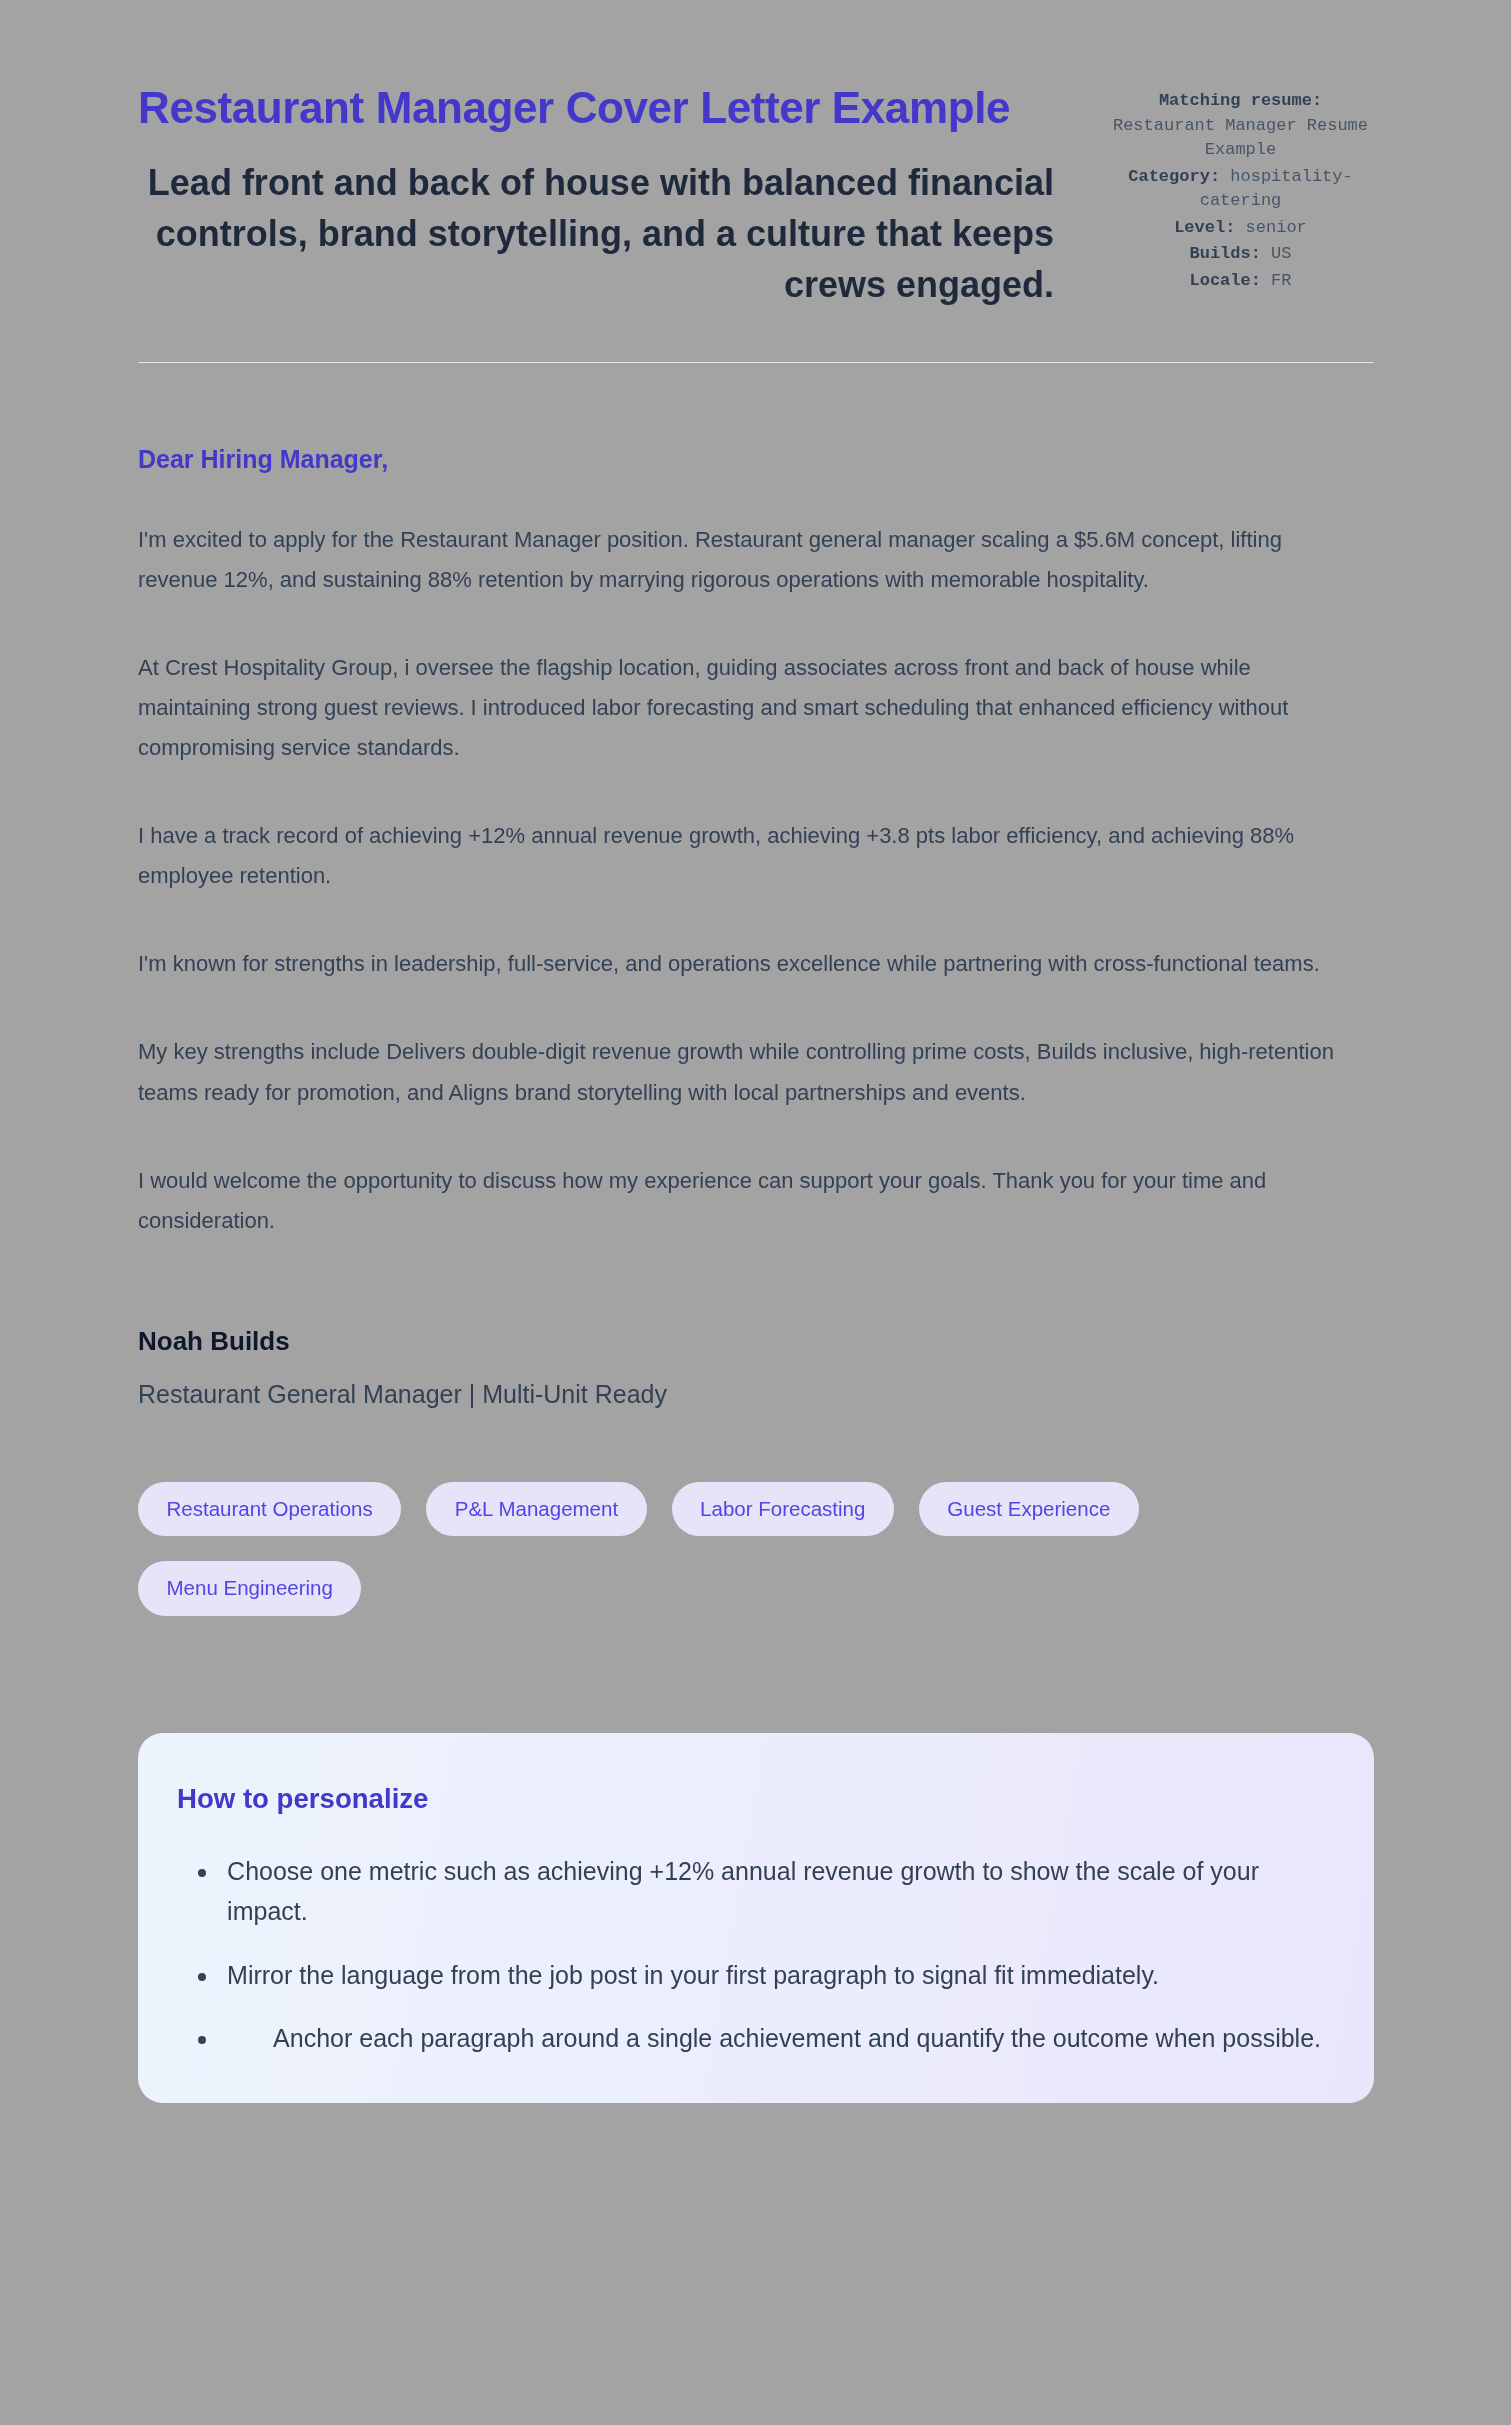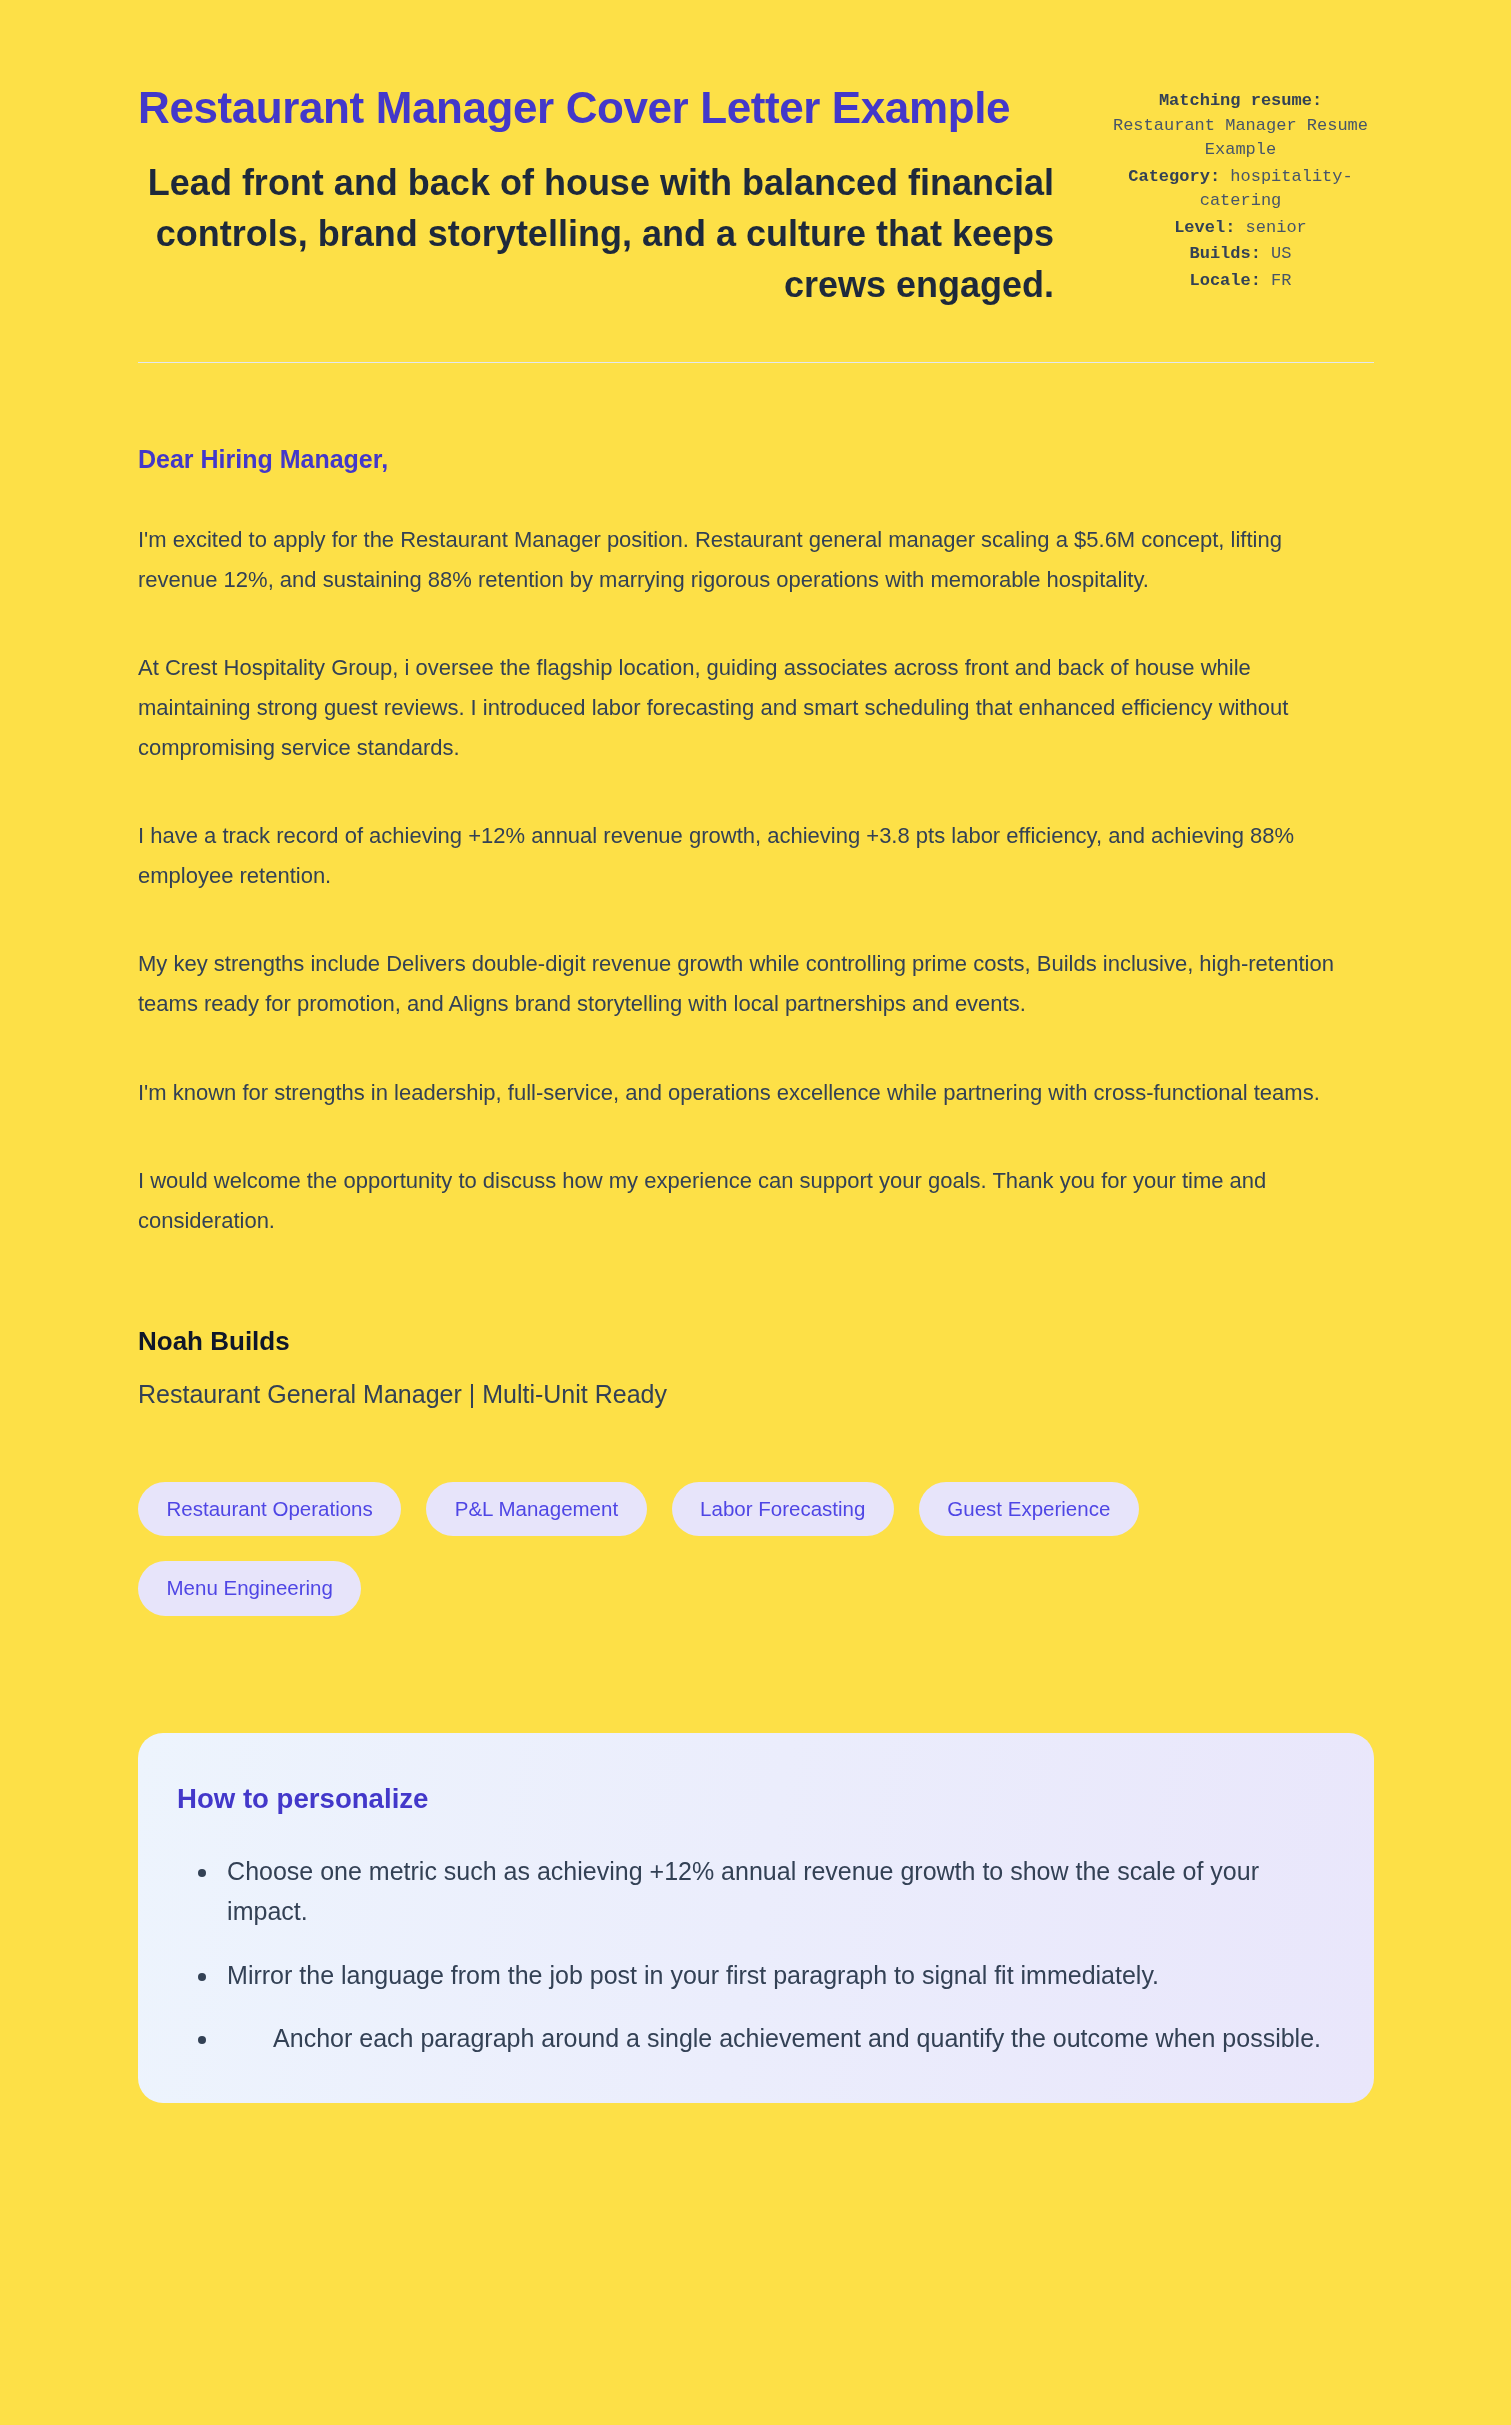--- a/index.html
+++ b/index.html
@@ -5,21 +5,21 @@
   * { box-sizing: border-box; }
   html, body { margin: 0; padding: 0; background: #ffffff; }
   body {
     font-family: "Liberation Sans", "DejaVu Sans", sans-serif;
     color: #334155;
   }
   .page {
     width: 1512px;
     min-height: 2426px;
     padding: 82px 138px 93px 138px;
-    background: #fde047;
+    background: #a3a3a3;
   }
 
   
   .header {
     display: flex;
     justify-content: space-between;
     align-items: flex-start;
     gap: 53px;
     padding-bottom: 52px;
     border-bottom: 0.9px solid #e2e8f0;
@@ -160,22 +160,22 @@
         <span>FR</span>
       </div>
     </div>
   </header>
 
   <section class="letter">
     <p class="salutation">Dear Hiring Manager,</p>
     <p class="paragraph">I'm excited to apply for the Restaurant Manager position. Restaurant general manager scaling a $5.6M concept, lifting revenue 12%, and sustaining 88% retention by marrying rigorous operations with memorable hospitality.</p>
     <p class="paragraph">At Crest Hospitality Group, i oversee the flagship location, guiding associates across front and back of house while maintaining strong guest reviews. I introduced labor forecasting and smart scheduling that enhanced efficiency without compromising service standards.</p>
     <p class="paragraph">I have a track record of achieving +12% annual revenue growth, achieving +3.8 pts labor efficiency, and achieving 88% employee retention.</p>
+    <p class="paragraph">I'm known for strengths in leadership, full-service, and operations excellence while partnering with cross-functional teams.</p>
     <p class="paragraph">My key strengths include Delivers double-digit revenue growth while controlling prime costs, Builds inclusive, high-retention teams ready for promotion, and Aligns brand storytelling with local partnerships and events.</p>
-    <p class="paragraph">I'm known for strengths in leadership, full-service, and operations excellence while partnering with cross-functional teams.</p>
     <p class="paragraph">I would welcome the opportunity to discuss how my experience can support your goals. Thank you for your time and consideration.</p>
 
     <div class="signature">
       <p class="signature-name">Noah Builds</p>
       <p class="signature-title">Restaurant General Manager | Multi-Unit Ready</p>
     </div>
   </section>
 
   <div class="tags">
     <span class="tag">Restaurant Operations</span>

